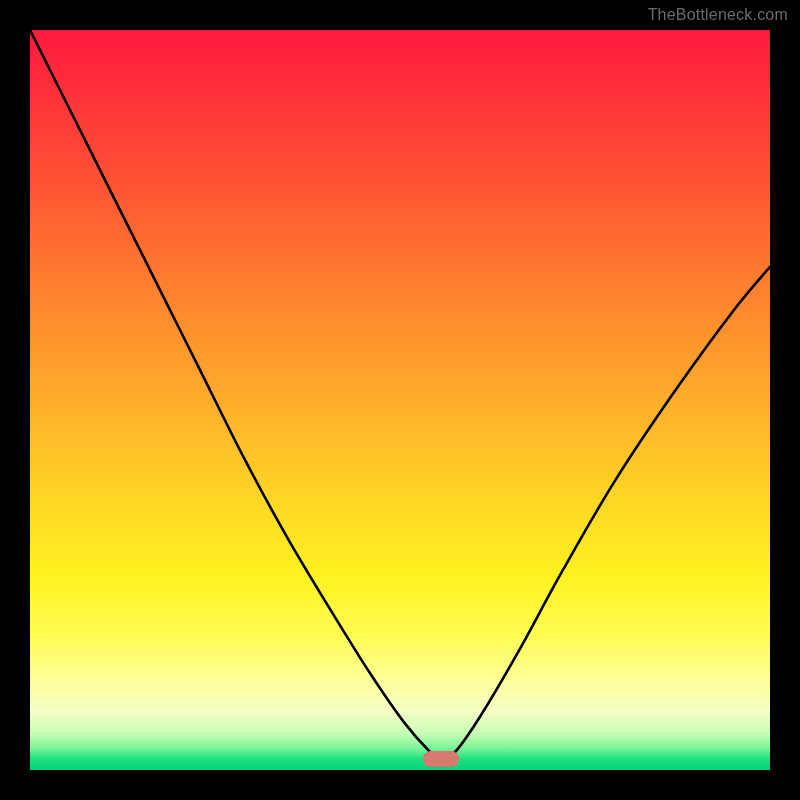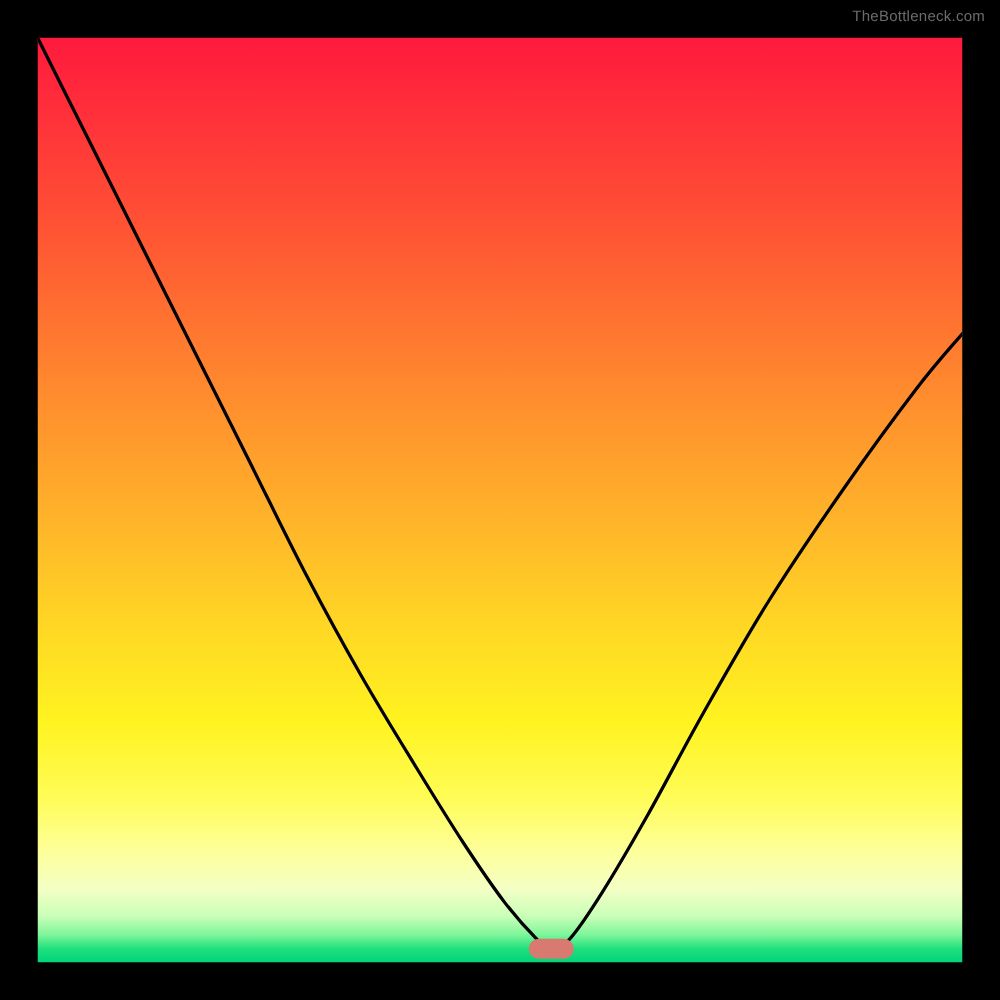--- a/index.html
+++ b/index.html
@@ -63,21 +63,21 @@
     height: 16px;
     background: #d87a6f;
     border-radius: 8px;
     transform: translate(-50%, -50%);
   }
   .attribution {
     position: absolute;
     top: 6px;
     right: 12px;
     color: #6b6b6b;
-    font-size: 12px;
+    font-size: 16px;
     font-weight: 500;
     letter-spacing: 0.2px;
   }
 </style>
 </head>
 <body>
 
 <div class="outer">
   <div class="attribution">TheBottleneck.com</div>
 

